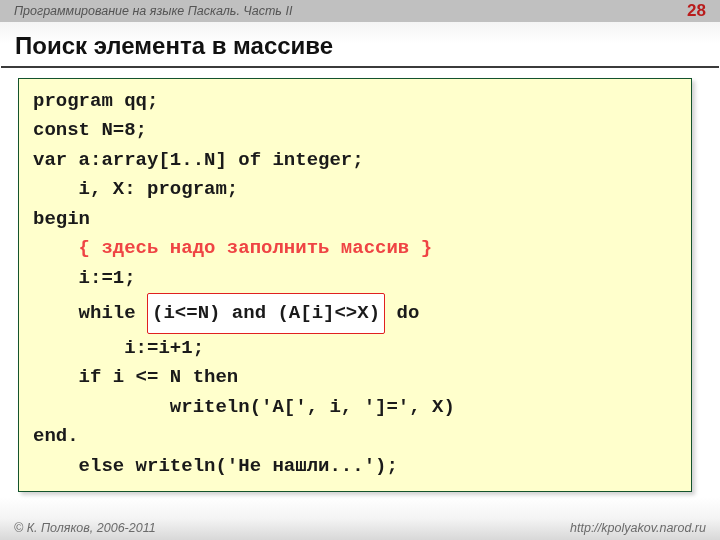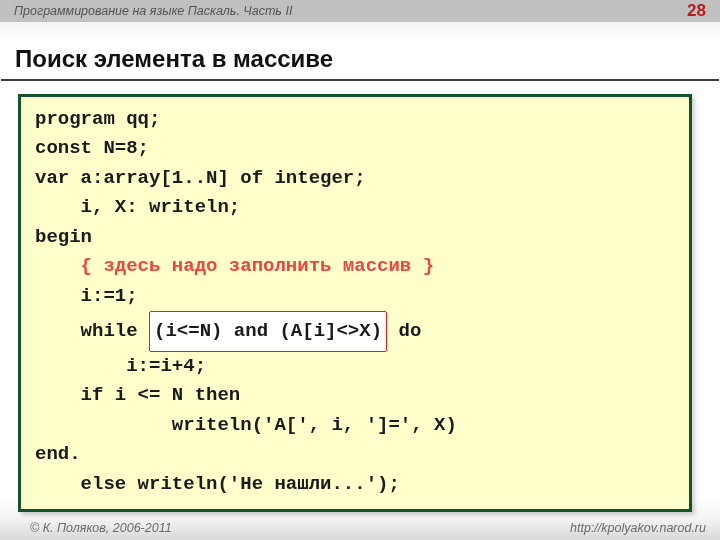--- a/index.html
+++ b/index.html
@@ -12,66 +12,66 @@
   .header{
     background:#c0c0c0;height:22px;line-height:22px;
     padding:0 14px;color:#545454;font-size:12.5px;font-style:italic;
     display:flex;justify-content:space-between;align-items:center;
   }
   .header .num{font-style:normal;font-weight:bold;color:#b91c1c;font-size:17px}
   .title{
     font-size:24px;font-weight:bold;color:#111;
     padding:10px 14px 6px 14px;
     border-bottom:2px solid #3b3b3b;
-    margin:13px 1px;
+    margin:0 1px;
   }
   .codebox{
     margin:10px 28px 0 18px;
     background:#ffffcc;
-    border:3px solid #14532d;
+    border:1px solid #14532d;
     box-shadow:3px 3px 4px rgba(0,0,0,.18);
     padding:8px 14px 10px 14px;
     font-family:"Courier New",Courier,monospace;
     font-size:19px;font-weight:bold;color:#1a1a1a;
     line-height:1.55;
   }
   .codebox .line{white-space:pre}
   .cmt{color:#ef4444}
   .hl{
     display:inline-block;background:#fff;
     border:1.5px solid #e02020;border-radius:2px;
     padding:8px 4px;line-height:1.2;
     font-weight:bold;
   }
   .footer{
-    position:absolute;bottom:5px;left:16px;right:0;
+    position:absolute;bottom:5px;left:0;right:0;
     padding:0 14px;font-size:12.5px;color:#6a6a6a;font-style:italic;
     display:flex;justify-content:space-between;
   }
 </style>
 </head>
 <body>
 
 <div class="header">
   <span>Программирование на языке Паскаль. Часть II</span>
   <span class="num">28</span>
 </div>
 
 <div class="title">Поиск элемента в массиве</div>
 
 <div class="codebox" id="codebox">
     <div class="line">program qq;</div>
     <div class="line">const N=8;</div>
     <div class="line">var a:array[1..N] of integer;</div>
-    <div class="line">    i, X: writeln;</div>
+    <div class="line">    i, X: program;</div>
     <div class="line">begin</div>
     <div class="line">    <span class="cmt">{ здесь надо заполнить массив }</span></div>
     <div class="line">    i:=1;</div>
     <div class="line">    while <span class="hl">(i&lt;=N) and (A[i]&lt;&gt;X)</span> do</div>
-    <div class="line">        i:=i+4;</div>
+    <div class="line">        i:=i+1;</div>
     <div class="line">    if i &lt;= N then</div>
     <div class="line">            writeln('A[', i, ']=', X)</div>
     <div class="line">end.</div>
     <div class="line">    else writeln('Не нашли...');</div>
   </div>
 
 <div class="footer">
   <span>© К. Поляков, 2006-2011</span>
   <span>http://kpolyakov.narod.ru</span>
 </div>

